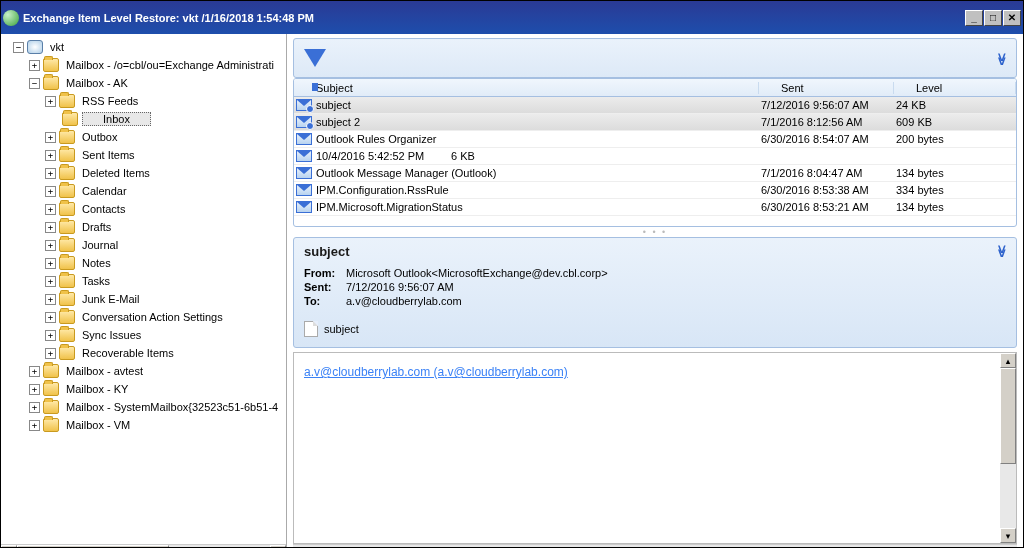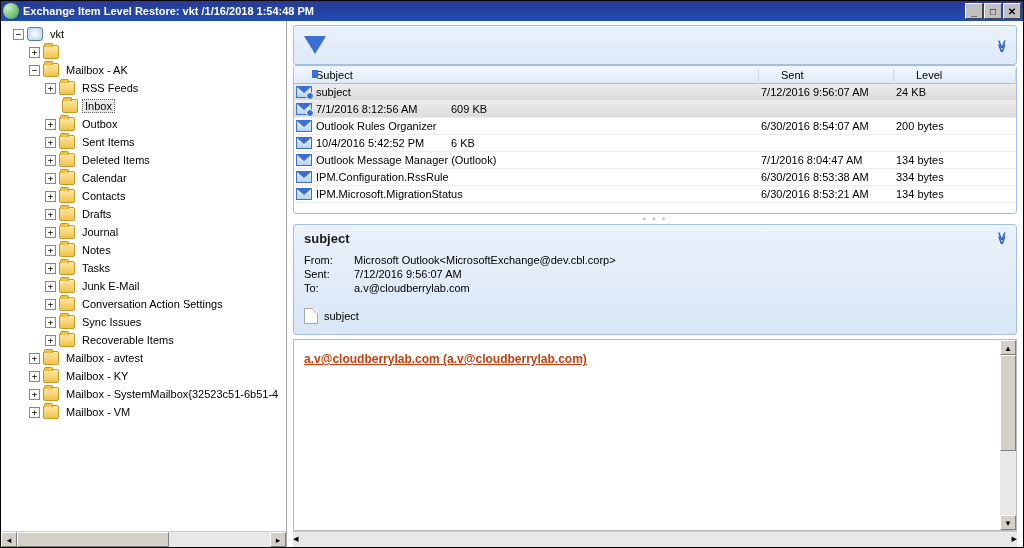--- a/index.html
+++ b/index.html
@@ -1,21 +1,21 @@
 <!DOCTYPE html>
 <html><head>
 <meta charset="utf-8">
 <style>
   * { box-sizing: border-box; }
   html, body { margin: 0; padding: 0; font-family: Tahoma, Verdana, sans-serif; font-size: 11px; color: #000; }
   body { width: 1024px; height: 548px; border: 1px solid #000; background: #fff; overflow: hidden; }
 
   
   .titlebar {
-    height: 20px; background: linear-gradient(#2a3a95, #1e4eac);
+    height: 33px; background: linear-gradient(#2a3a95, #1e4eac);
     color: #fff; display: flex; align-items: center; padding: 0 2px; font-weight: bold;
   }
   .app-icon {
     width: 16px; height: 16px; border-radius: 50%;
     background: radial-gradient(circle at 30% 30%, #c8f0c8, #3aa33a);
     margin-right: 4px; flex-shrink: 0;
   }
   .titlebar .title { flex: 1; white-space: nowrap; overflow: hidden; }
   .win-controls { display: flex; }
   .win-btn {
@@ -42,21 +42,21 @@
   .ficon { width: 16px; height: 14px; margin-right: 4px; flex-shrink: 0; position: relative; }
   .ficon.db { background: radial-gradient(ellipse at center, #fff, #b0cfe8); border: 1px solid #5a7fa8; border-radius: 3px; }
   .ficon.mail-root, .ficon.folder {
     background: linear-gradient(#ffe9a8, #f0c24a); border: 1px solid #c99a1f; border-radius: 2px;
   }
   .ficon.mail-root::before, .ficon.folder::before {
     content: ""; position: absolute; top: -3px; left: 0; width: 7px; height: 3px;
     background: #f0c24a; border: 1px solid #c99a1f; border-bottom: none; border-radius: 2px 2px 0 0;
   }
   .tree-label { padding: 1px 3px; }
-  .tree-label.selected { background: #e8e8e8; border: 1px dotted #666; padding: 0 2px; }
+  .tree-label.selected { background: #e8e8e8; border: 1px dotted #666; padding: 0 20px; }
 
   
   .hscroll { height: 16px; background: #e8e8e8; border-top: 1px solid #ccc; display:flex; }
   .hscroll .arrow, .vscroll .arrow {
     width: 16px; height: 15px; background: #d4d0c8; border: 1px solid #fff;
     border-right-color:#808080; border-bottom-color:#808080;
     display:flex; align-items:center; justify-content:center; font-size:9px; color:#000;
   }
   .hscroll .track { flex:1; background:#e8e8e8; position:relative; }
   .hscroll .thumb { position:absolute; left:0; top:0; height:100%; width:60%;
@@ -113,32 +113,32 @@
   .splitter { height: 10px; display:flex; align-items:center; justify-content:center; color:#bbb; font-size:9px; letter-spacing:2px; }
 
   
   .preview-hdr {
     border: 1px solid #a5bfe1; border-radius:3px;
     background: linear-gradient(#eaf2fb,#d8e6f6);
     padding: 6px 10px; position:relative;
   }
   .preview-hdr .subj { font-weight:bold; font-size:13px; margin-bottom:8px; color:#1a1a1a; }
   .hdr-line { display:flex; margin: 2px 0; }
-  .hdr-line .lbl { width: 50px; font-weight:normal; }
+  .hdr-line .lbl { width: 42px; font-weight:bold; }
   .attach-row { display:flex; align-items:center; margin-top:10px; padding: 4px 0; }
   .page-icon { width:14px; height:16px; background:#fff; border:1px solid #aaa; margin-right:6px; position:relative; }
   .page-icon::before { content:""; position:absolute; right:-1px; top:-1px; width:0; height:0;
     border-left:5px solid #ddd; border-top:5px solid #e6eefb; }
   .preview-hdr .chevrons { position:absolute; right:10px; top:8px; }
 
   
   .body-area { flex:1; display:flex; margin-top:4px; border:1px solid #bbb; min-height:0; }
   .body-content { flex:1; padding: 12px 10px; overflow:hidden; font-family: Verdana, Tahoma, sans-serif; font-size: 12px; }
   .body-content .hdr { color:#15158a; font-weight:bold; font-size:15px; margin-bottom:12px; }
-  .body-content a { color:#c2410c; text-decoration:underline;font-weight:bold; }
+  .body-content a { color:#3b82f6; text-decoration:underline; }
   .bottom-scroll { height:16px; background:#e8e8e8; display:flex; border-top:1px solid #ccc; }
 </style>
 </head>
 <body>
 
 <div class="titlebar">
   <div class="app-icon"></div>
   <div class="title">Exchange Item Level Restore: vkt /1/16/2018 1:54:48 PM</div>
   <div class="win-controls">
     <div class="win-btn">_</div>
@@ -156,20 +156,21 @@
         <span class="indent" style="width:8px"></span>
         <span class="exp">−</span>
         <span class="ficon db"></span>
         <span class="tree-label">vkt</span>
       </div>
 
       <div class="tree-row">
         <span class="indent" style="width:24px"></span>
         <span class="exp">+</span>
         <span class="ficon mail-root"></span>
+        <span class="tree-label">Mailbox - /o=cbl/ou=Exchange Administrati</span>
       </div>
 
       <div class="tree-row">
         <span class="indent" style="width:24px"></span>
         <span class="exp">−</span>
         <span class="ficon mail-root"></span>
         <span class="tree-label">Mailbox - AK</span>
       </div>
 
       <div class="tree-row">
@@ -317,20 +318,21 @@
       </div>
       <div id="tbody">
           <div class="trow sel">
             <span class="mi dot"></span>
             <span class="c-subject">subject</span>
             <span class="c-sent">7/12/2016 9:56:07 AM</span>
             <span class="c-size">24 KB</span>
           </div>
           <div class="trow sel">
             <span class="mi dot"></span>
+            <span class="c-subject">subject 2</span>
             <span class="c-sent">7/1/2016 8:12:56 AM</span>
             <span class="c-size">609 KB</span>
           </div>
           <div class="trow">
             <span class="mi"></span>
             <span class="c-subject">Outlook Rules Organizer</span>
             <span class="c-sent">6/30/2016 8:54:07 AM</span>
             <span class="c-size">200 bytes</span>
           </div>
           <div class="trow">

